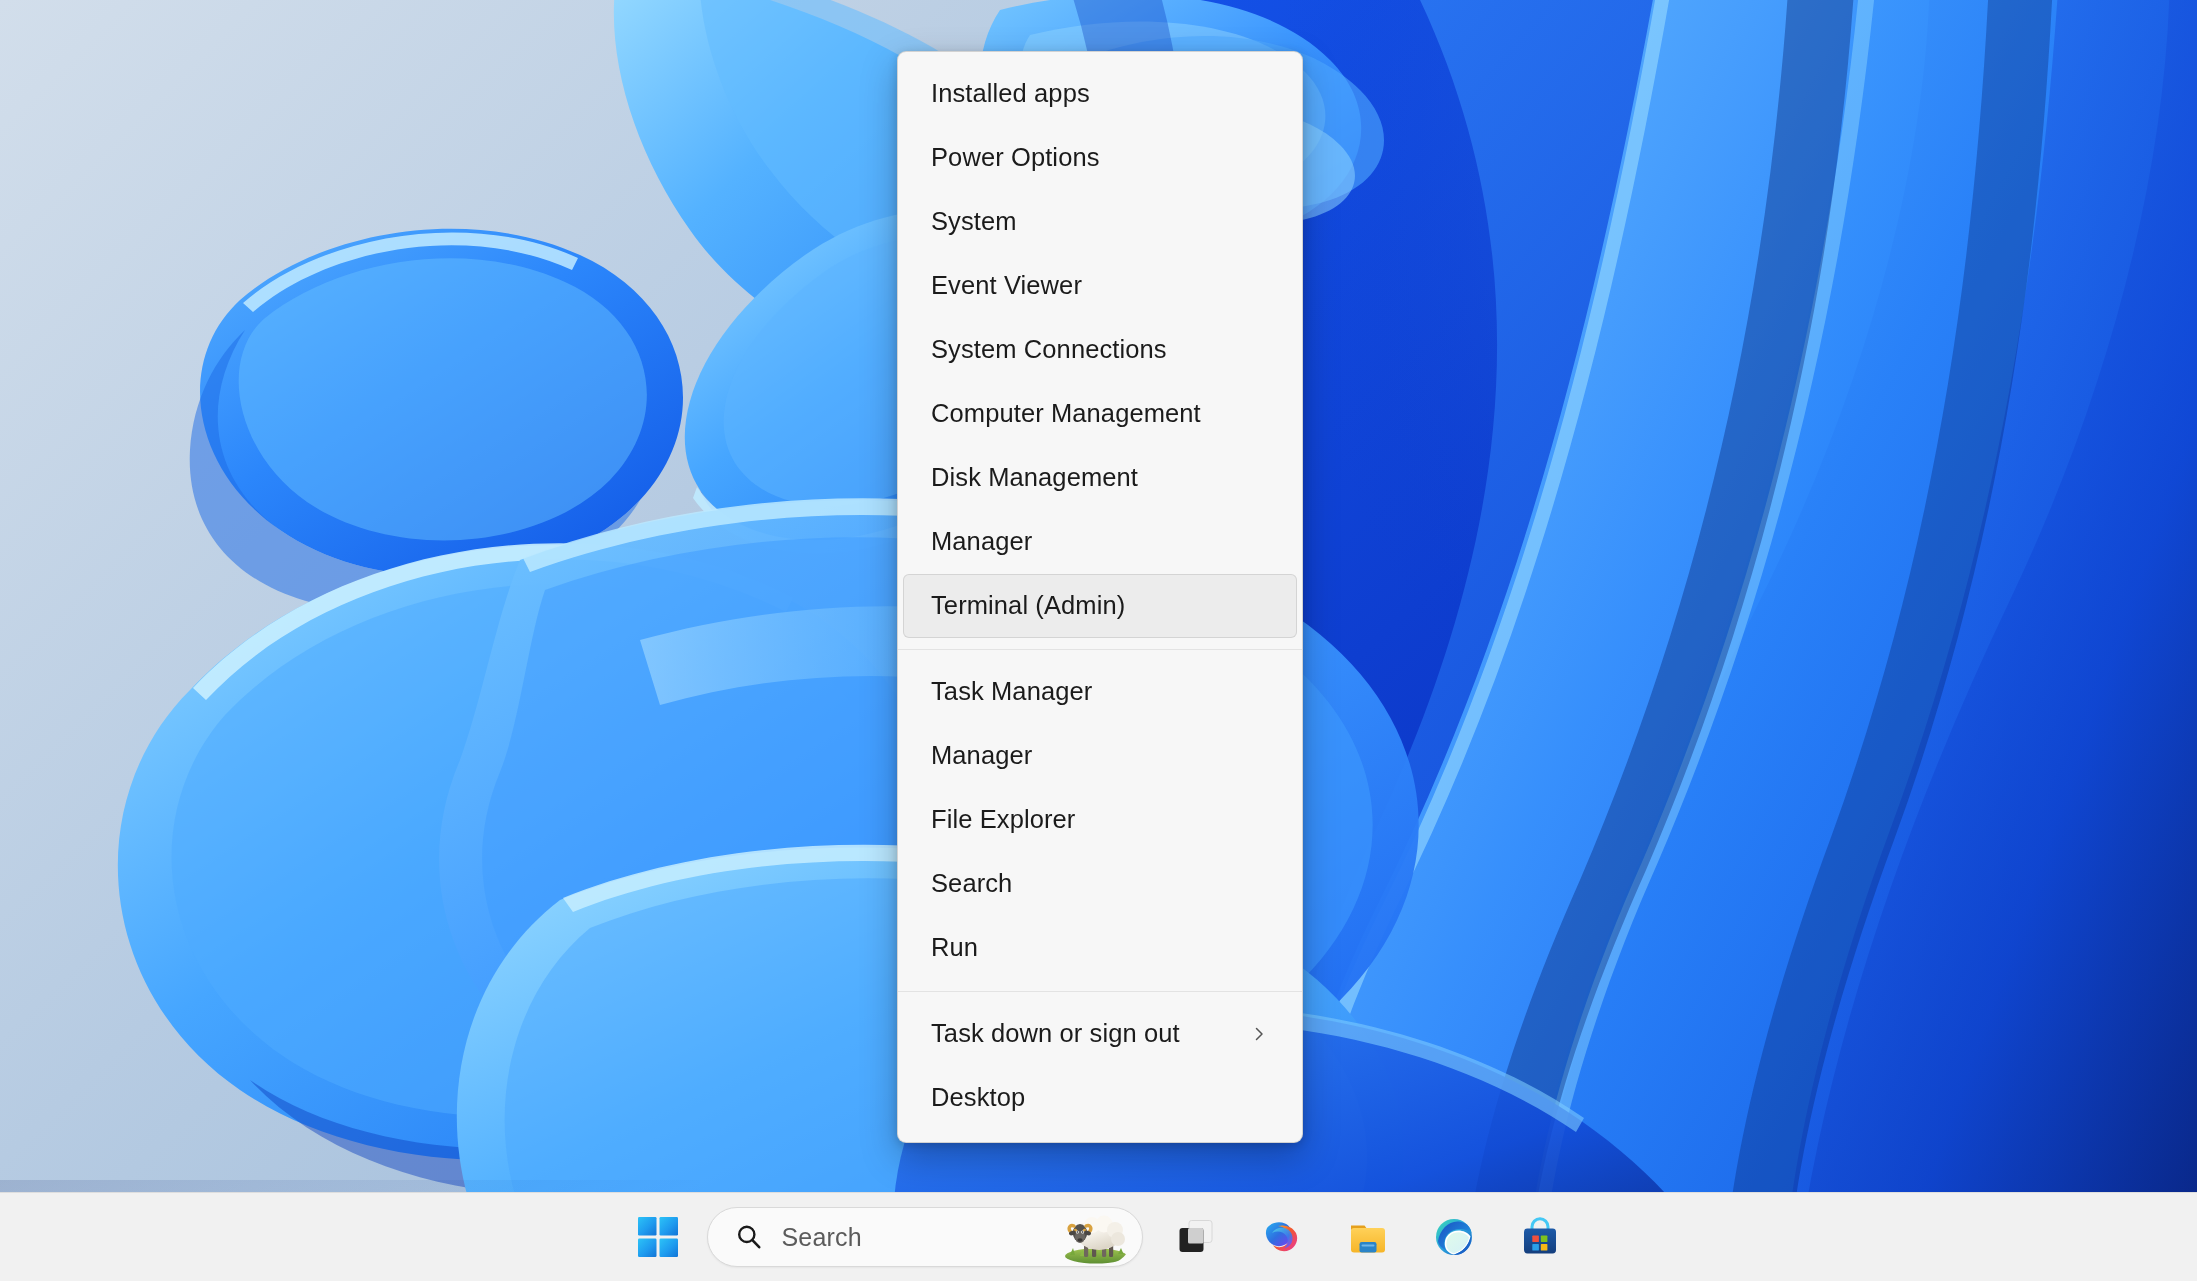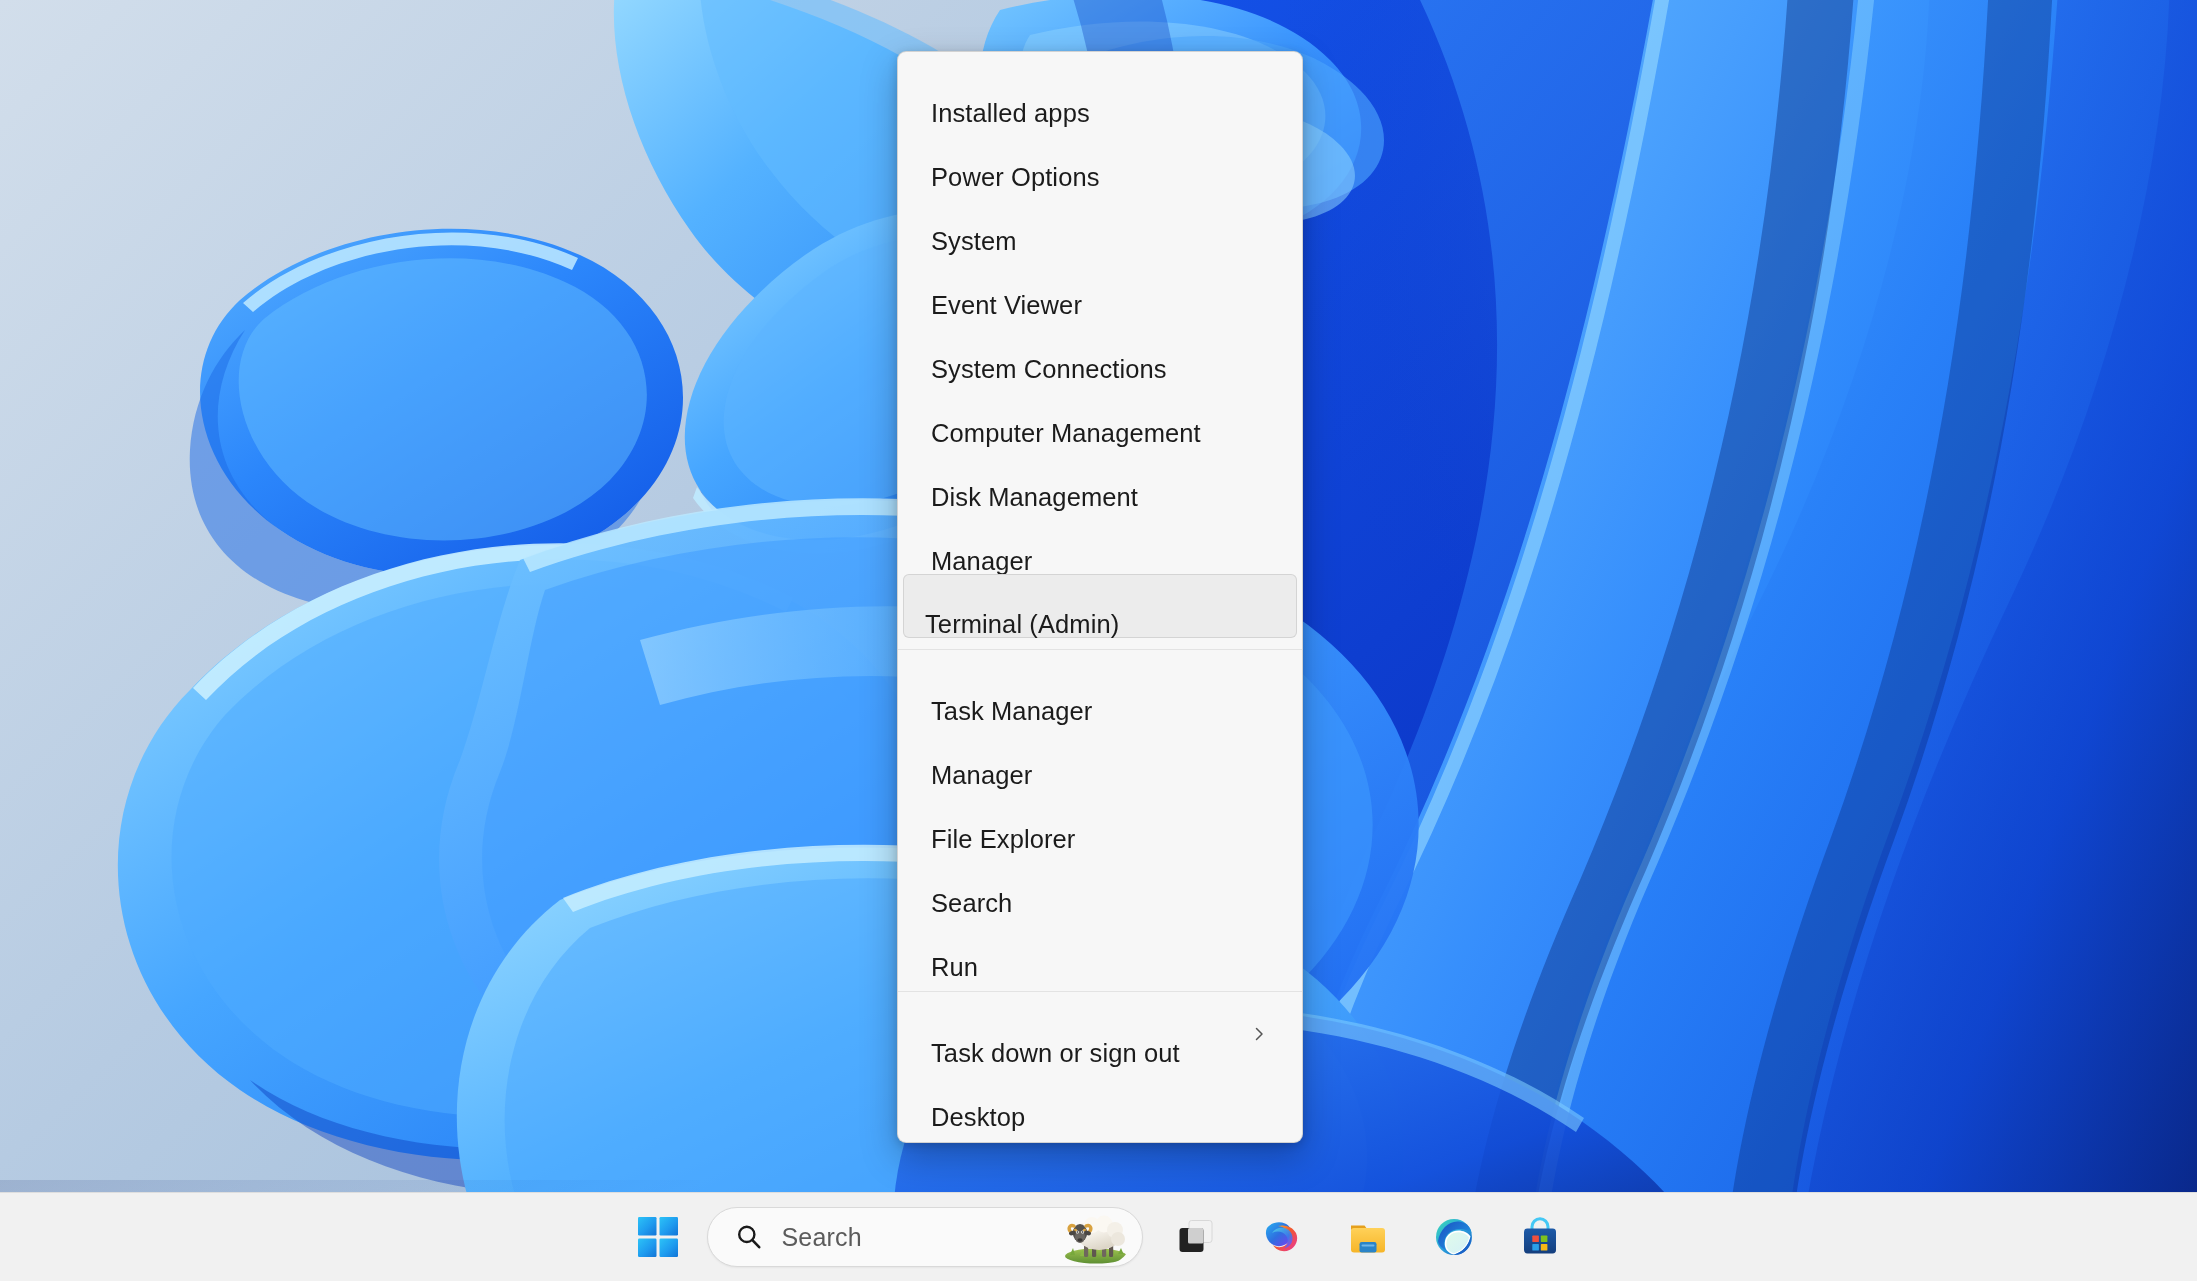--- a/index.html
+++ b/index.html
@@ -37,39 +37,39 @@
     border-radius:9px;
     box-shadow:0 14px 36px rgba(0,0,0,.26), 0 2px 10px rgba(0,0,0,.16);
     padding:10px 0 12px 0;
     overflow:hidden;
   }
 
   .menu-item {
     position:relative;
     height:64px;
     display:flex;
-    align-items:flex-end;
+    align-items:center;
     padding:0 14px 0 28px;
     margin:0 5px;
     border-radius:6px;
     cursor:default;
     user-select:none;
   }
   .menu-item .label {
     font-size:25.5px;
     line-height:1;
     color:#1b1b1b;
     font-weight:400;
     letter-spacing:.1px;
     white-space:nowrap;
   }
   .menu-item.highlighted {
     background:#ececec;
     border:1px solid rgba(170,170,170,.35);
-    padding-left:21px;
+    padding-left:27px;
   }
 
   .chevron-right {
     position:absolute;
     right:30px;
     top:50%;
     transform:translateY(-50%);
     width:16px; height:16px;
     display:block;
   }

